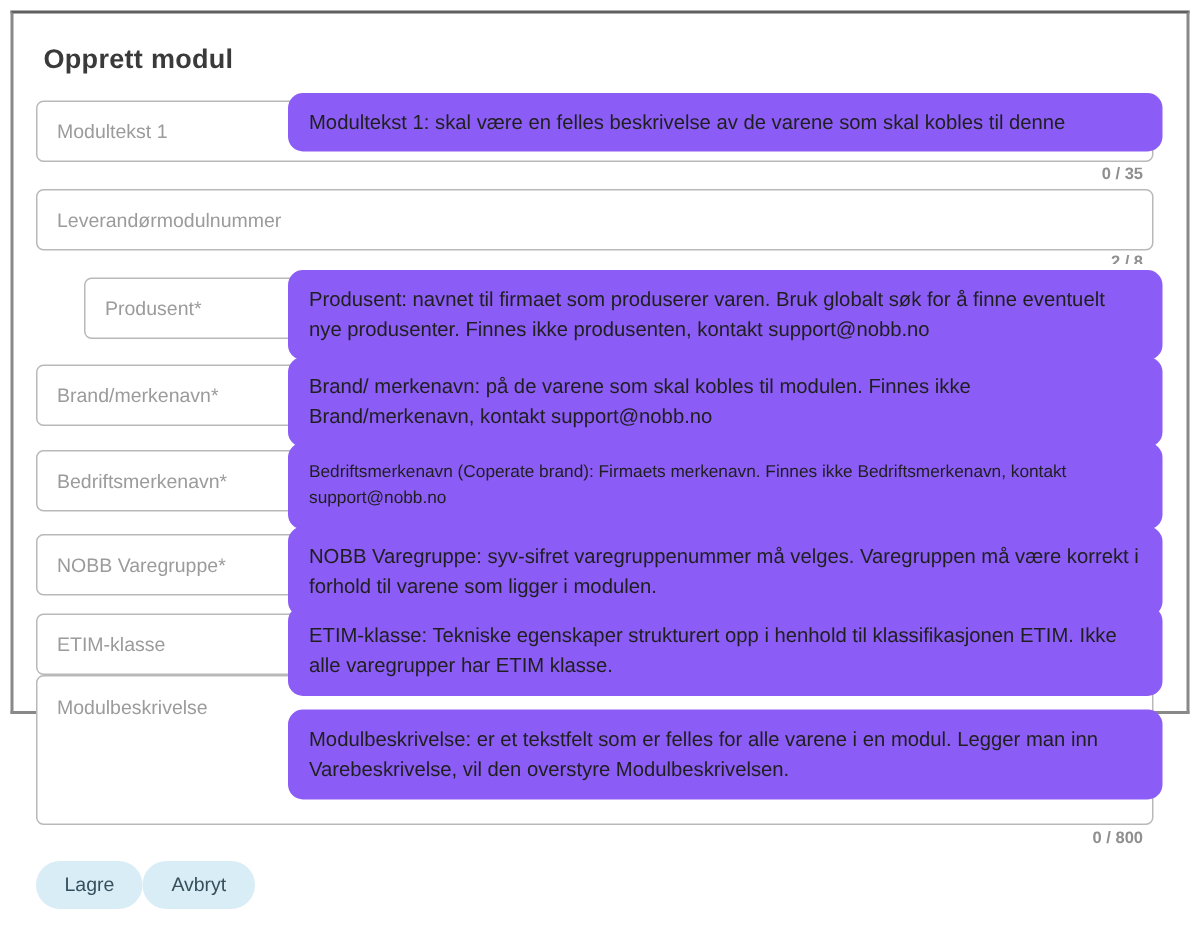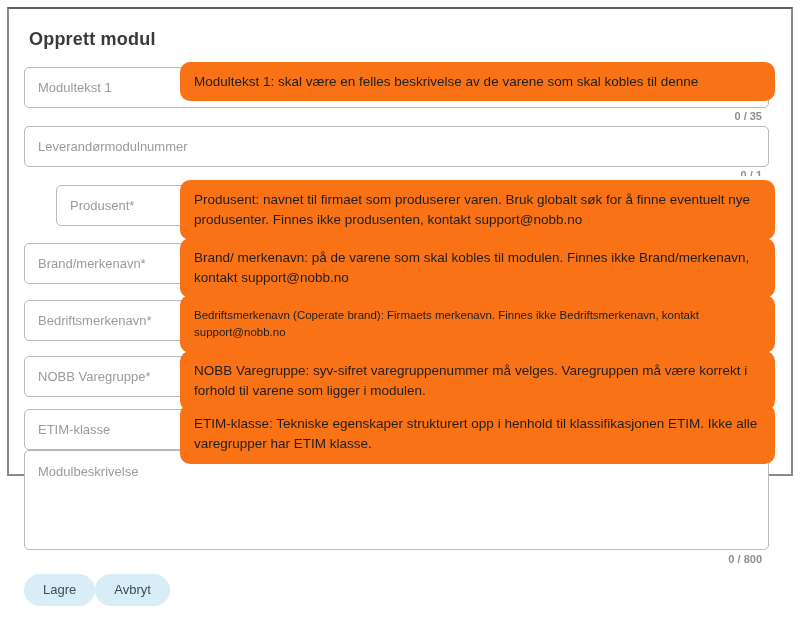--- a/index.html
+++ b/index.html
@@ -41,25 +41,25 @@
     outline: none;
   }
   .field::placeholder { color: #9b9b9b; opacity: 1; }
   textarea.field {
     height: 100px;
     padding-top: 13px;
     resize: none;
   }
   .tooltip {
     position: absolute;
-    left: 156px;
+    left: 168px;
     right: -6px;
     top: -5px;
     z-index: 5;
-    background: #f97316;
+    background: #8b5cf6;
     border-radius: 10px;
     padding: 10px 14px 9px 14px;
     font-size: 13.5px;
     line-height: 1.5;
     color: #1f1f1f;
   }
   .tooltip.small { font-size: 11.5px; padding: 12px 14px 11px 14px; }
   .tooltip.low  { top: 23px; }
   .counter {
     text-align: right;
@@ -99,21 +99,21 @@
 
     <div class="row mb-a">
       <input class="field" type="text" placeholder="Modultekst 1" style="">
       <div class="tooltip">Modultekst 1: skal være en felles beskrivelse av de varene som skal kobles til denne</div>
     </div>
     <div class="counter counter-row-1">0 / 35</div>
 
     <div class="row mb-a">
       <input class="field" type="text" placeholder="Leverandørmodulnummer" style="">
     </div>
-    <div class="counter counter-row-2">0 / 1</div>
+    <div class="counter counter-row-2">2 / 8</div>
 
     <div class="row mb-b">
       <input class="field" type="text" placeholder="Produsent*" style="">
       <div class="tooltip">Produsent: navnet til firmaet som produserer varen. Bruk globalt søk for å finne eventuelt nye produsenter. Finnes ikke produsenten, kontakt support@nobb.no</div>
     </div>
 
     <div class="row mb-c">
       <input class="field" type="text" placeholder="Brand/merkenavn*" style="">
       <div class="tooltip">Brand/ merkenavn: på de varene som skal kobles til modulen. Finnes ikke Brand/merkenavn, kontakt support@nobb.no</div>
     </div>
@@ -128,20 +128,21 @@
       <div class="tooltip">NOBB Varegruppe: syv-sifret varegruppenummer må velges. Varegruppen må være korrekt i forhold til varene som ligger i modulen.</div>
     </div>
 
     <div class="row mb-f">
       <input class="field" type="text" placeholder="ETIM-klasse" style="">
       <div class="tooltip">ETIM-klasse: Tekniske egenskaper strukturert opp i henhold til klassifikasjonen ETIM. Ikke alle varegrupper har ETIM klasse.</div>
     </div>
 
     <div class="row">
       <textarea class="field" placeholder="Modulbeskrivelse" style=""></textarea>
+      <div class="tooltip low">Modulbeskrivelse: er et tekstfelt som er felles for alle varene i en modul. Legger man inn Varebeskrivelse, vil den overstyre Modulbeskrivelsen.</div>
     </div>
     <div class="counter counter-row-8">0 / 800</div>
 
     <div class="btn-row">
       <button class="btn">Lagre</button>
       <button class="btn">Avbryt</button>
     </div>
 
   </div>
 </div>

